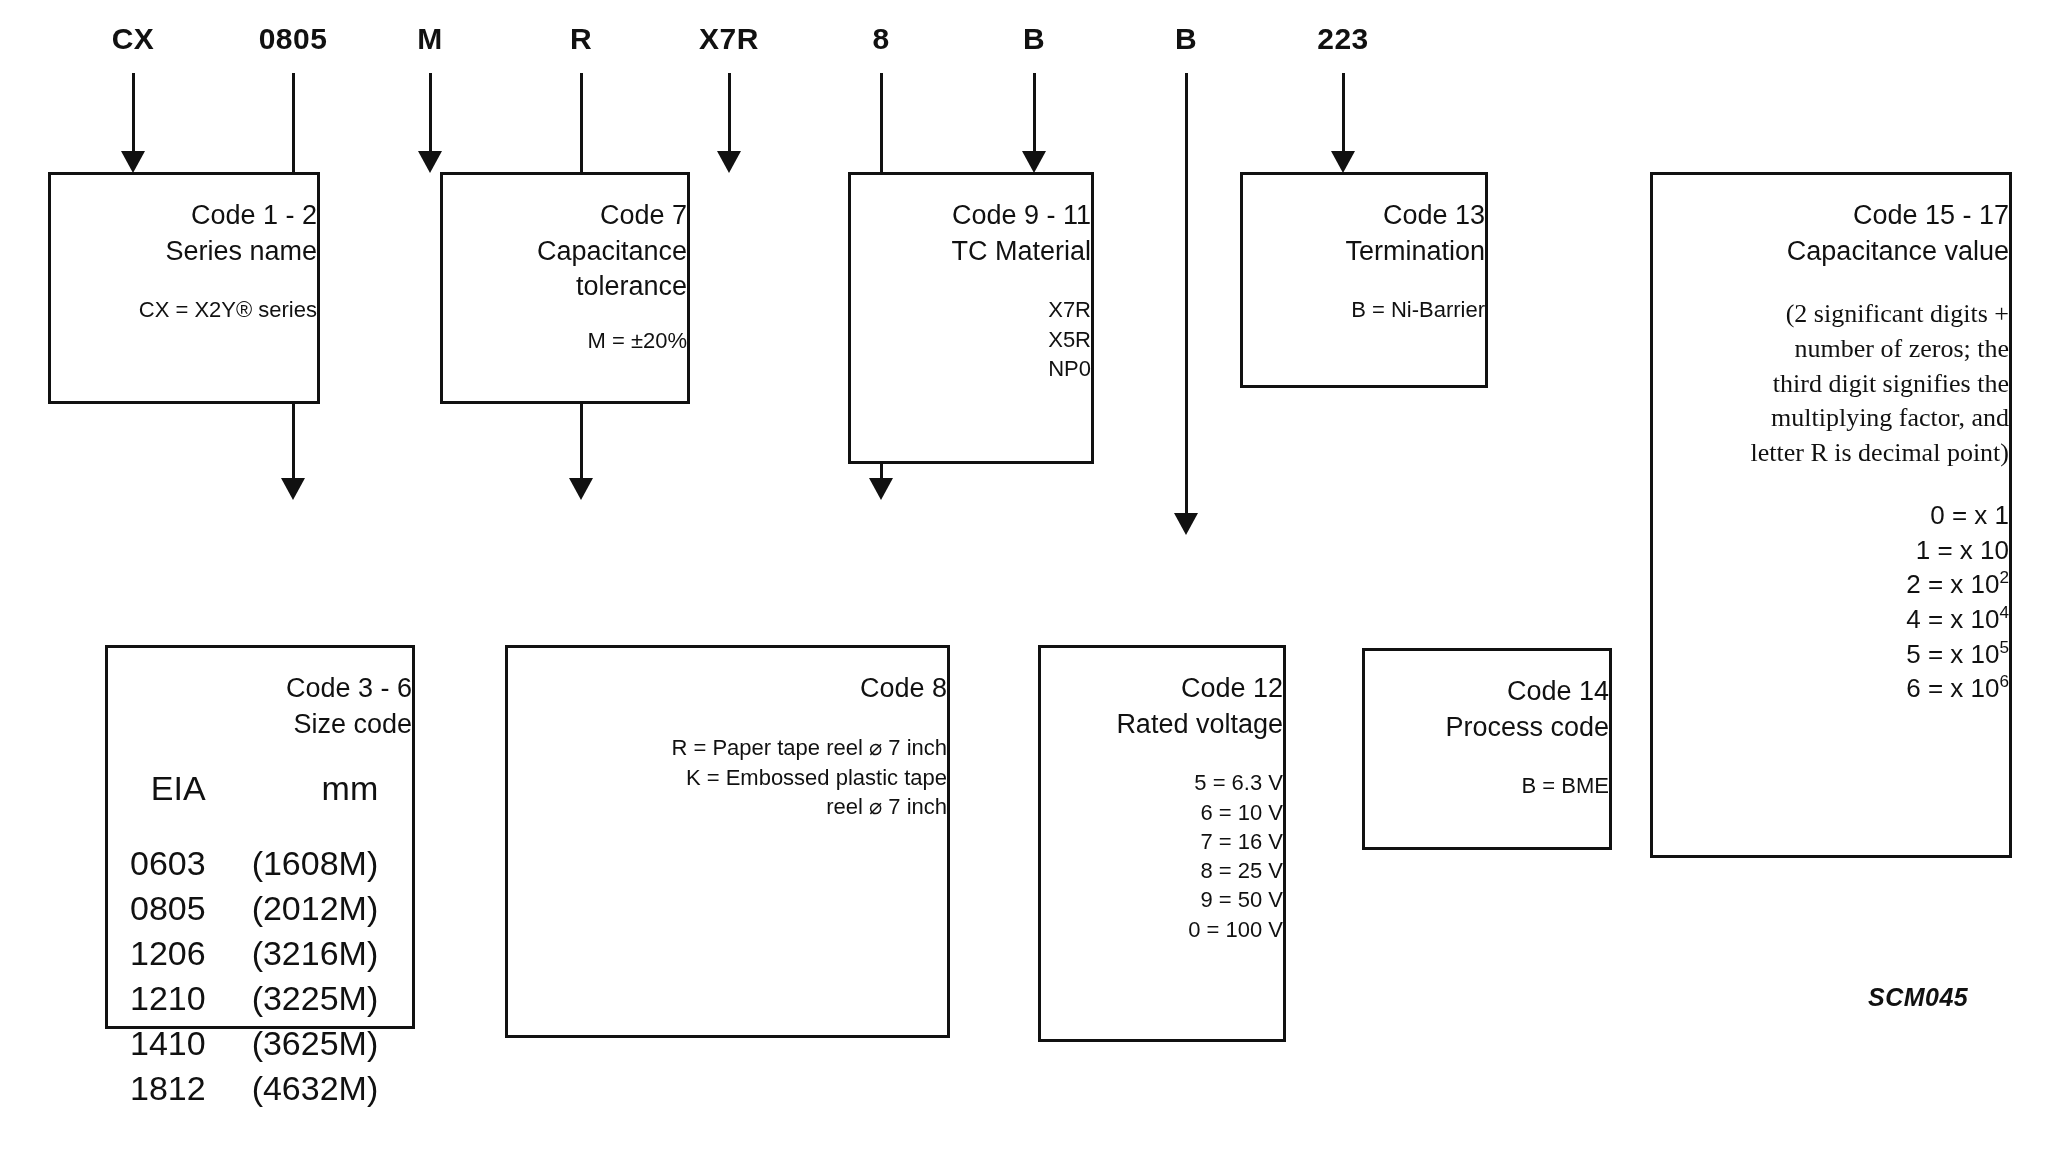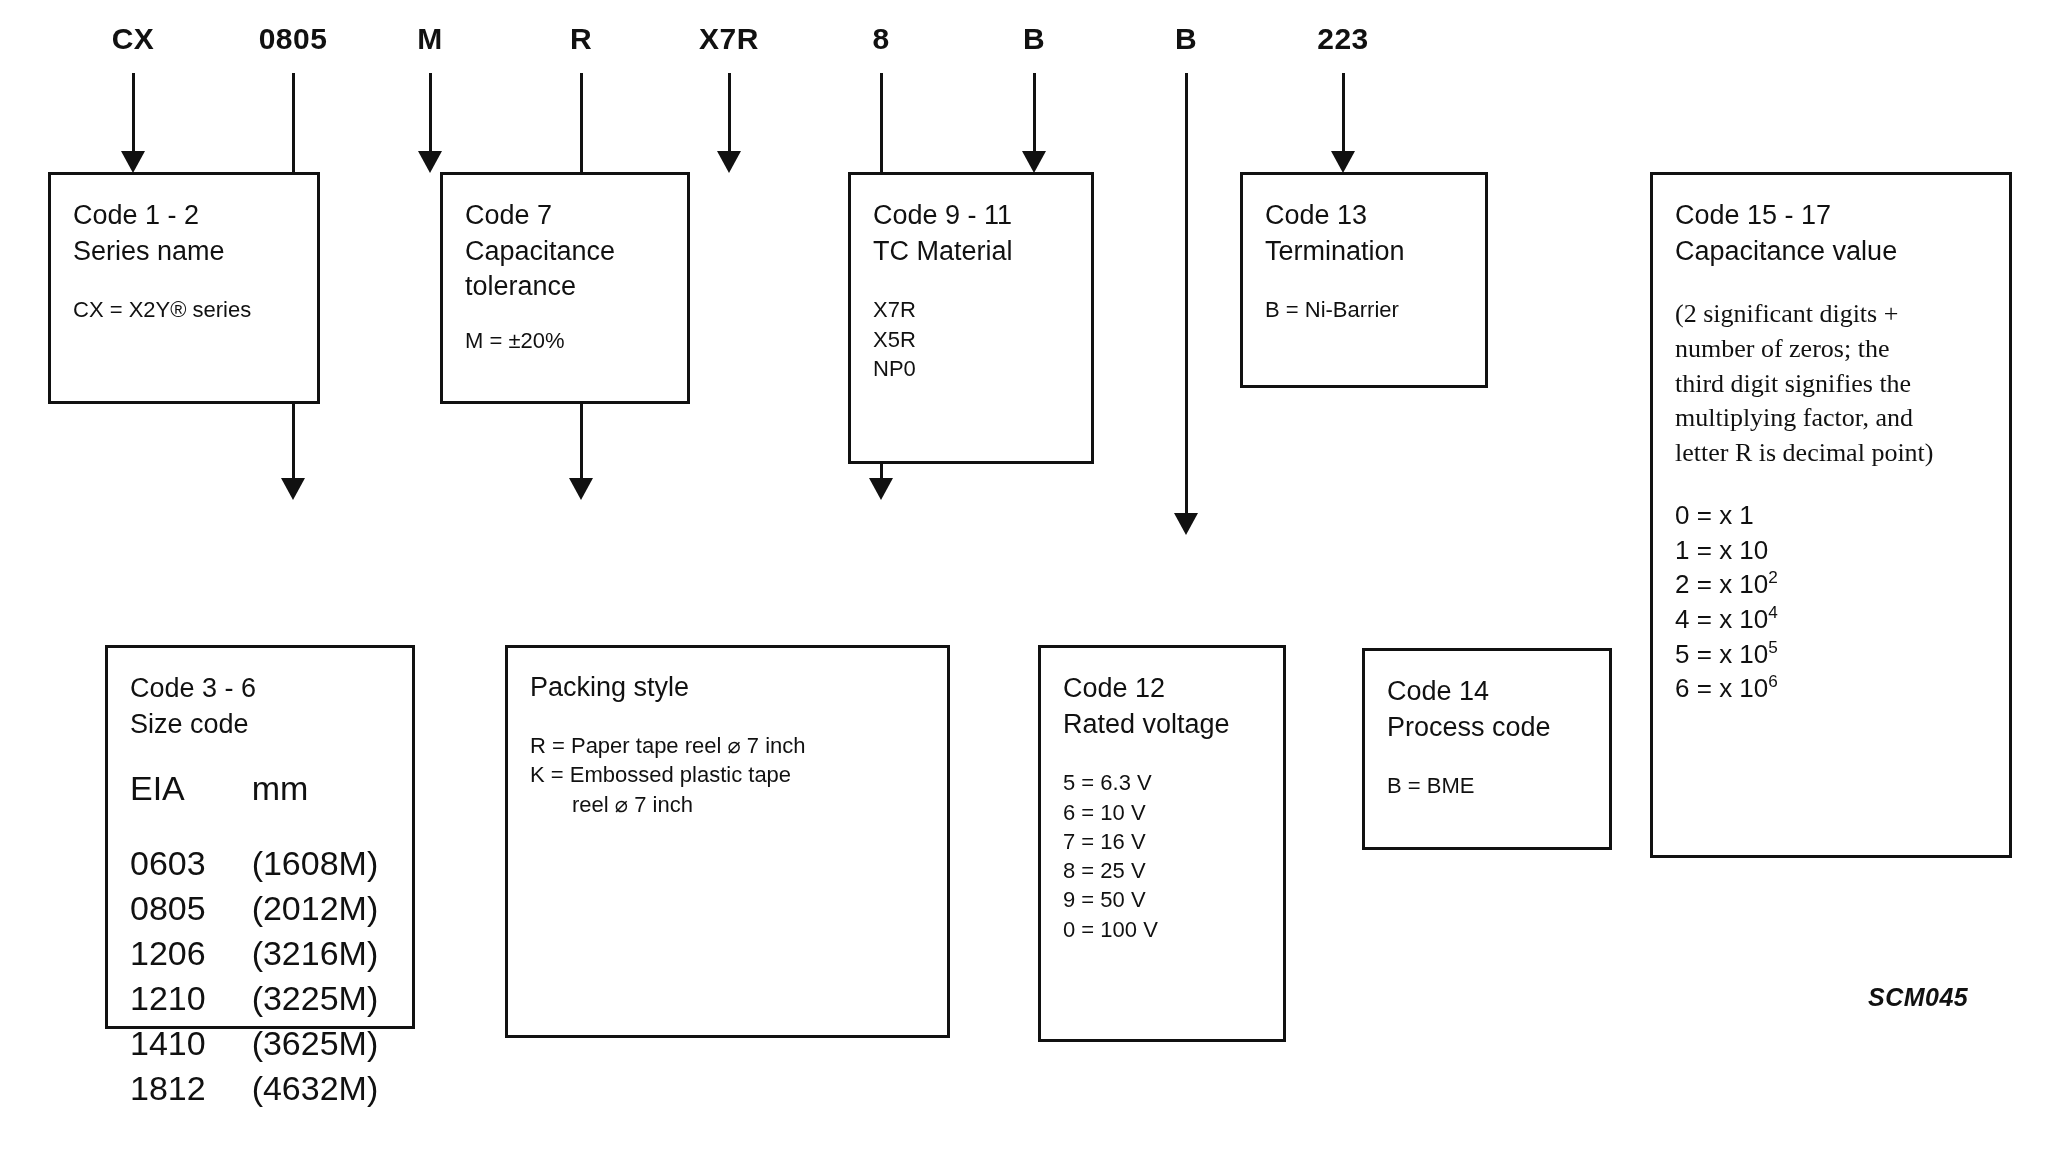--- a/index.html
+++ b/index.html
@@ -44,20 +44,21 @@
     border-top: 22px solid #111111;
     transform: translateX(-12px);
   }
   
   .code-box {
     position: absolute;
     box-sizing: border-box;
     border: 3px solid #111111;
     background: #ffffff;
     padding: 22px 0 0 22px;
+    text-align: right;
   }
   .box-code {
     font-size: 27px;
     line-height: 1.38;
     white-space: nowrap;
     color: #111111;
   }
   .box-title {
     font-size: 27px;
     font-weight: normal;
@@ -282,21 +283,21 @@
       </tr>
       <tr>
         <td>1812</td>
         <td class="col-mm">(4632M)</td>
       </tr>
     </tbody>
       </table>
   </div>
 
   <div class="code-box" style="left:505px; top:645px; width:445px; height:393px;">
-    <div class="box-title">Packing style</div>
+    <div class="box-code">Code 8</div>
     <div class="box-gap"></div>
     <div class="box-body">
       <div class="row">R = Paper tape reel ⌀ 7 inch</div>
       <div class="row">K = Embossed plastic tape</div>
       <div class="row hang">reel ⌀ 7 inch</div>
     </div>
   </div>
 
   <div class="code-box" style="left:1038px; top:645px; width:248px; height:397px;">
     <div class="box-code">Code 12</div>

